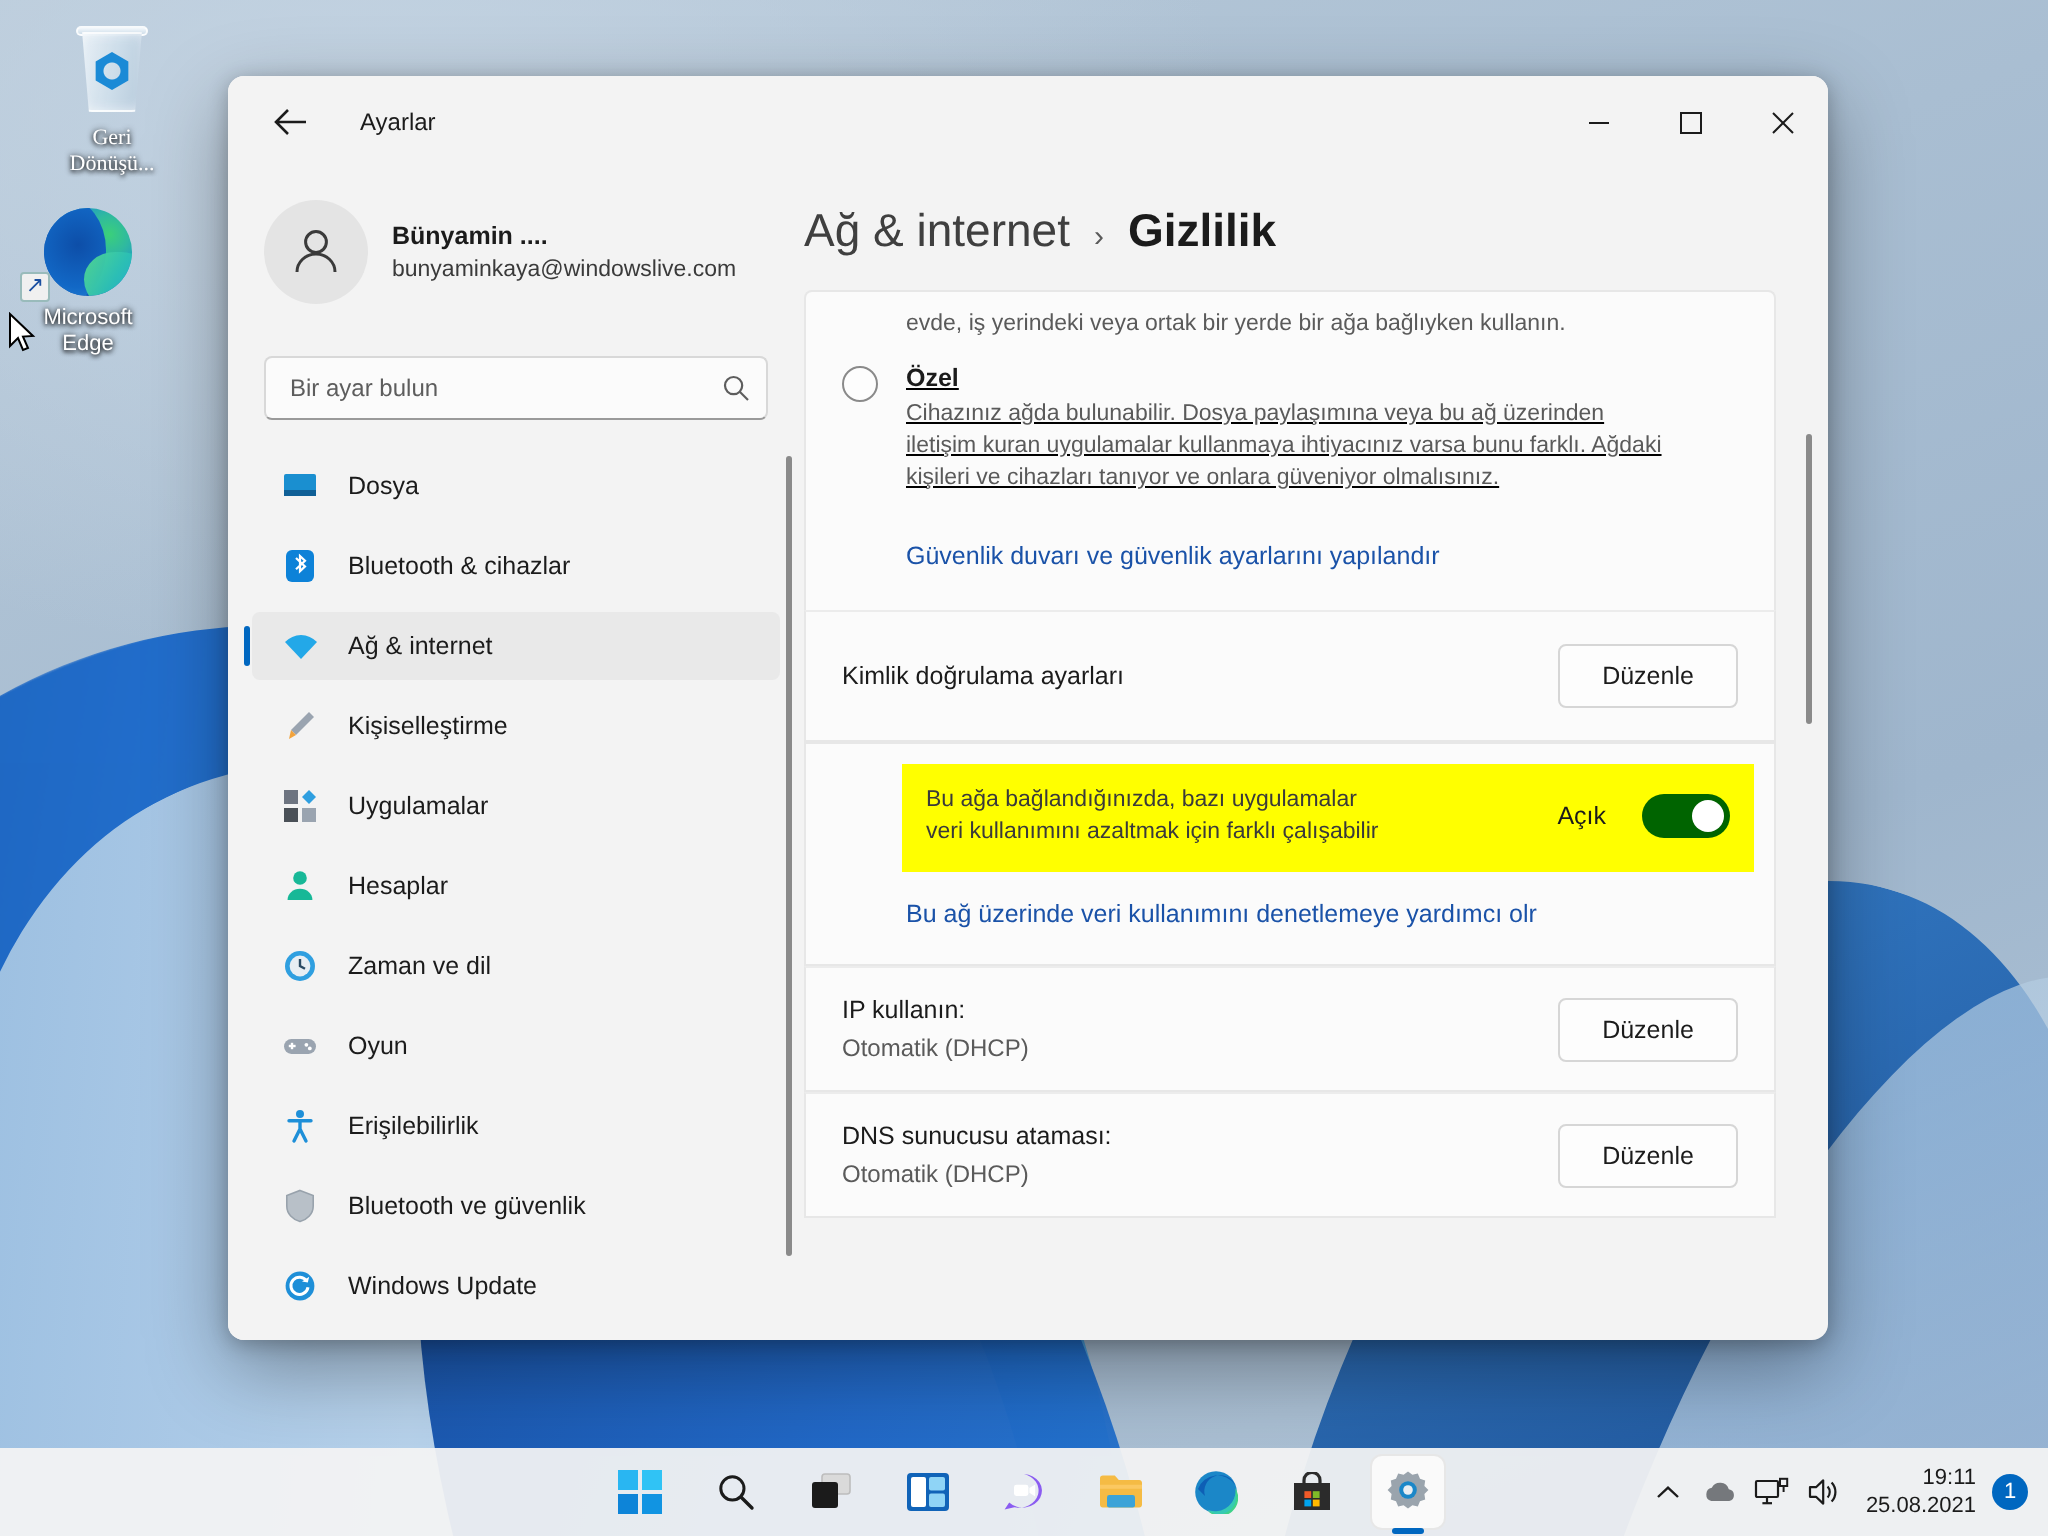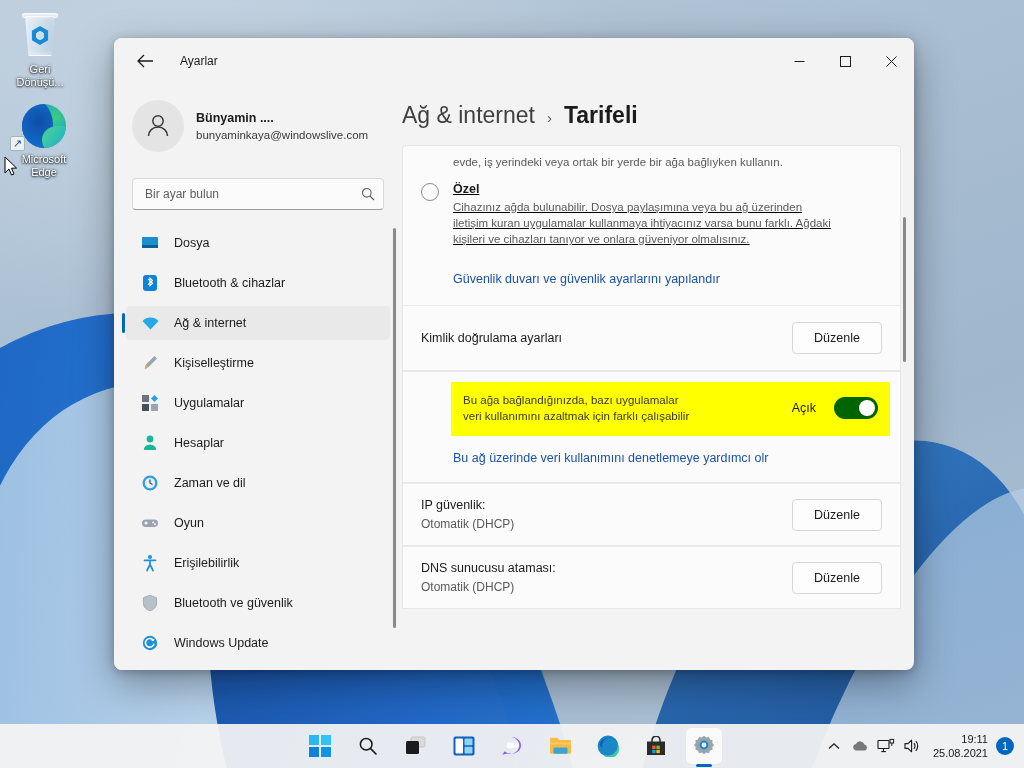--- a/index.html
+++ b/index.html
@@ -55,21 +55,21 @@
     opacity: .7;
   }
 
   
   .desk-icon {
     position: absolute; width: 80px; text-align: center;
     color: #fff; font-size: 11px; line-height: 13px;
     text-shadow: 0 0 3px rgba(0,0,0,.85), 0 1px 2px rgba(0,0,0,.8);
   }
   .desk-icon .glyph { display:block; height: 46px; margin-bottom: 3px; position: relative; }
-  #icon-recycle { left: 0; top: 14px; }
+  #icon-recycle { left: 16px; top: 14px; font-family: Liberation Serif, serif; }
   #icon-edge { left: 4px; top: 104px; }
 
   
   .bin {
     position:absolute; left:50%; top:2px; transform:translateX(-50%);
     width:34px; height:40px;
     background: linear-gradient(100deg, rgba(236,243,248,.92) 0%, rgba(205,221,234,.9) 55%, rgba(180,200,218,.9) 100%);
     border:1px solid rgba(255,255,255,.85);
     border-radius: 3px 3px 7px 7px;
     clip-path: polygon(6% 0%, 94% 0%, 84% 100%, 16% 100%);
@@ -193,21 +193,21 @@
 
   
   #main-pane { flex: 1 1 auto; display: flex; flex-direction: column; min-width: 0; position: relative; }
   #breadcrumb { padding: 18px 0 16px 0; display: flex; align-items: baseline; }
   #bc-parent { font-size: 23px; color: #3f3f3f; }
   #bc-sep { font-size: 15px; color: #5a5a5a; margin: 0 12px; }
   #bc-current { font-size: 23px; font-weight: bold; color: #1b1b1b; }
 
   #content-scroll {
     flex: 1 1 auto; overflow: hidden; position: relative;
-    padding-right: 13px;
+    padding-right: 26px;
   }
   .card {
     background: #fbfbfb; border: 1px solid #e7e7e7; border-radius: 0;
     margin-bottom: 0;
   }
   #card-netprofile { border-radius: 4px 4px 0 0; border-bottom: 0; }
   .row { display: flex; align-items: center; padding: 16px 18px; }
   .row-sep { border-top: 1px solid #ececec; }
 
   .radio-row { display: flex; align-items: flex-start; padding: 2px 18px 16px 18px; }
@@ -497,21 +497,21 @@
 
         <div id="sidebar-scrollbar"></div>
       </div>
     </div>
 
     <div id="main-pane">
 
       <div id="breadcrumb">
         <span id="bc-parent">Ağ &amp; internet</span>
         <span id="bc-sep">›</span>
-        <span id="bc-current">Tarifeli</span>
+        <span id="bc-current">Gizlilik</span>
       </div>
 
       <div id="content-scroll">
 
         <div class="card" id="card-netprofile">
           <div class="clipped-desc" style="padding-top:8px;">evde, iş yerindeki veya ortak bir yerde bir ağa bağlıyken kullanın.</div>
 
           <div class="radio-row">
             <span class="radio"></span>
             <span class="radio-text">
@@ -542,21 +542,21 @@
               </div>
             </div>
           </div>
           <div class="link-row" style="padding:12px 18px 2px 50px;">
             <a class="link" href="#">Bu ağ üzerinde veri kullanımını denetlemeye yardımcı olr</a>
           </div>
         </div>
 
         <div class="card kv-row row-sep">
           <span class="kv-text">
-            <span class="kv-key" style="display:block;">IP güvenlik:</span>
+            <span class="kv-key" style="display:block;">IP kullanın:</span>
             <span class="kv-val" style="display:block;">Otomatik (DHCP)</span>
           </span>
           <button class="btn-edit">Düzenle</button>
         </div>
 
         <div class="card kv-row row-sep">
           <span class="kv-text">
             <span class="kv-key" style="display:block;">DNS sunucusu ataması:</span>
             <span class="kv-val" style="display:block;">Otomatik (DHCP)</span>
           </span>

